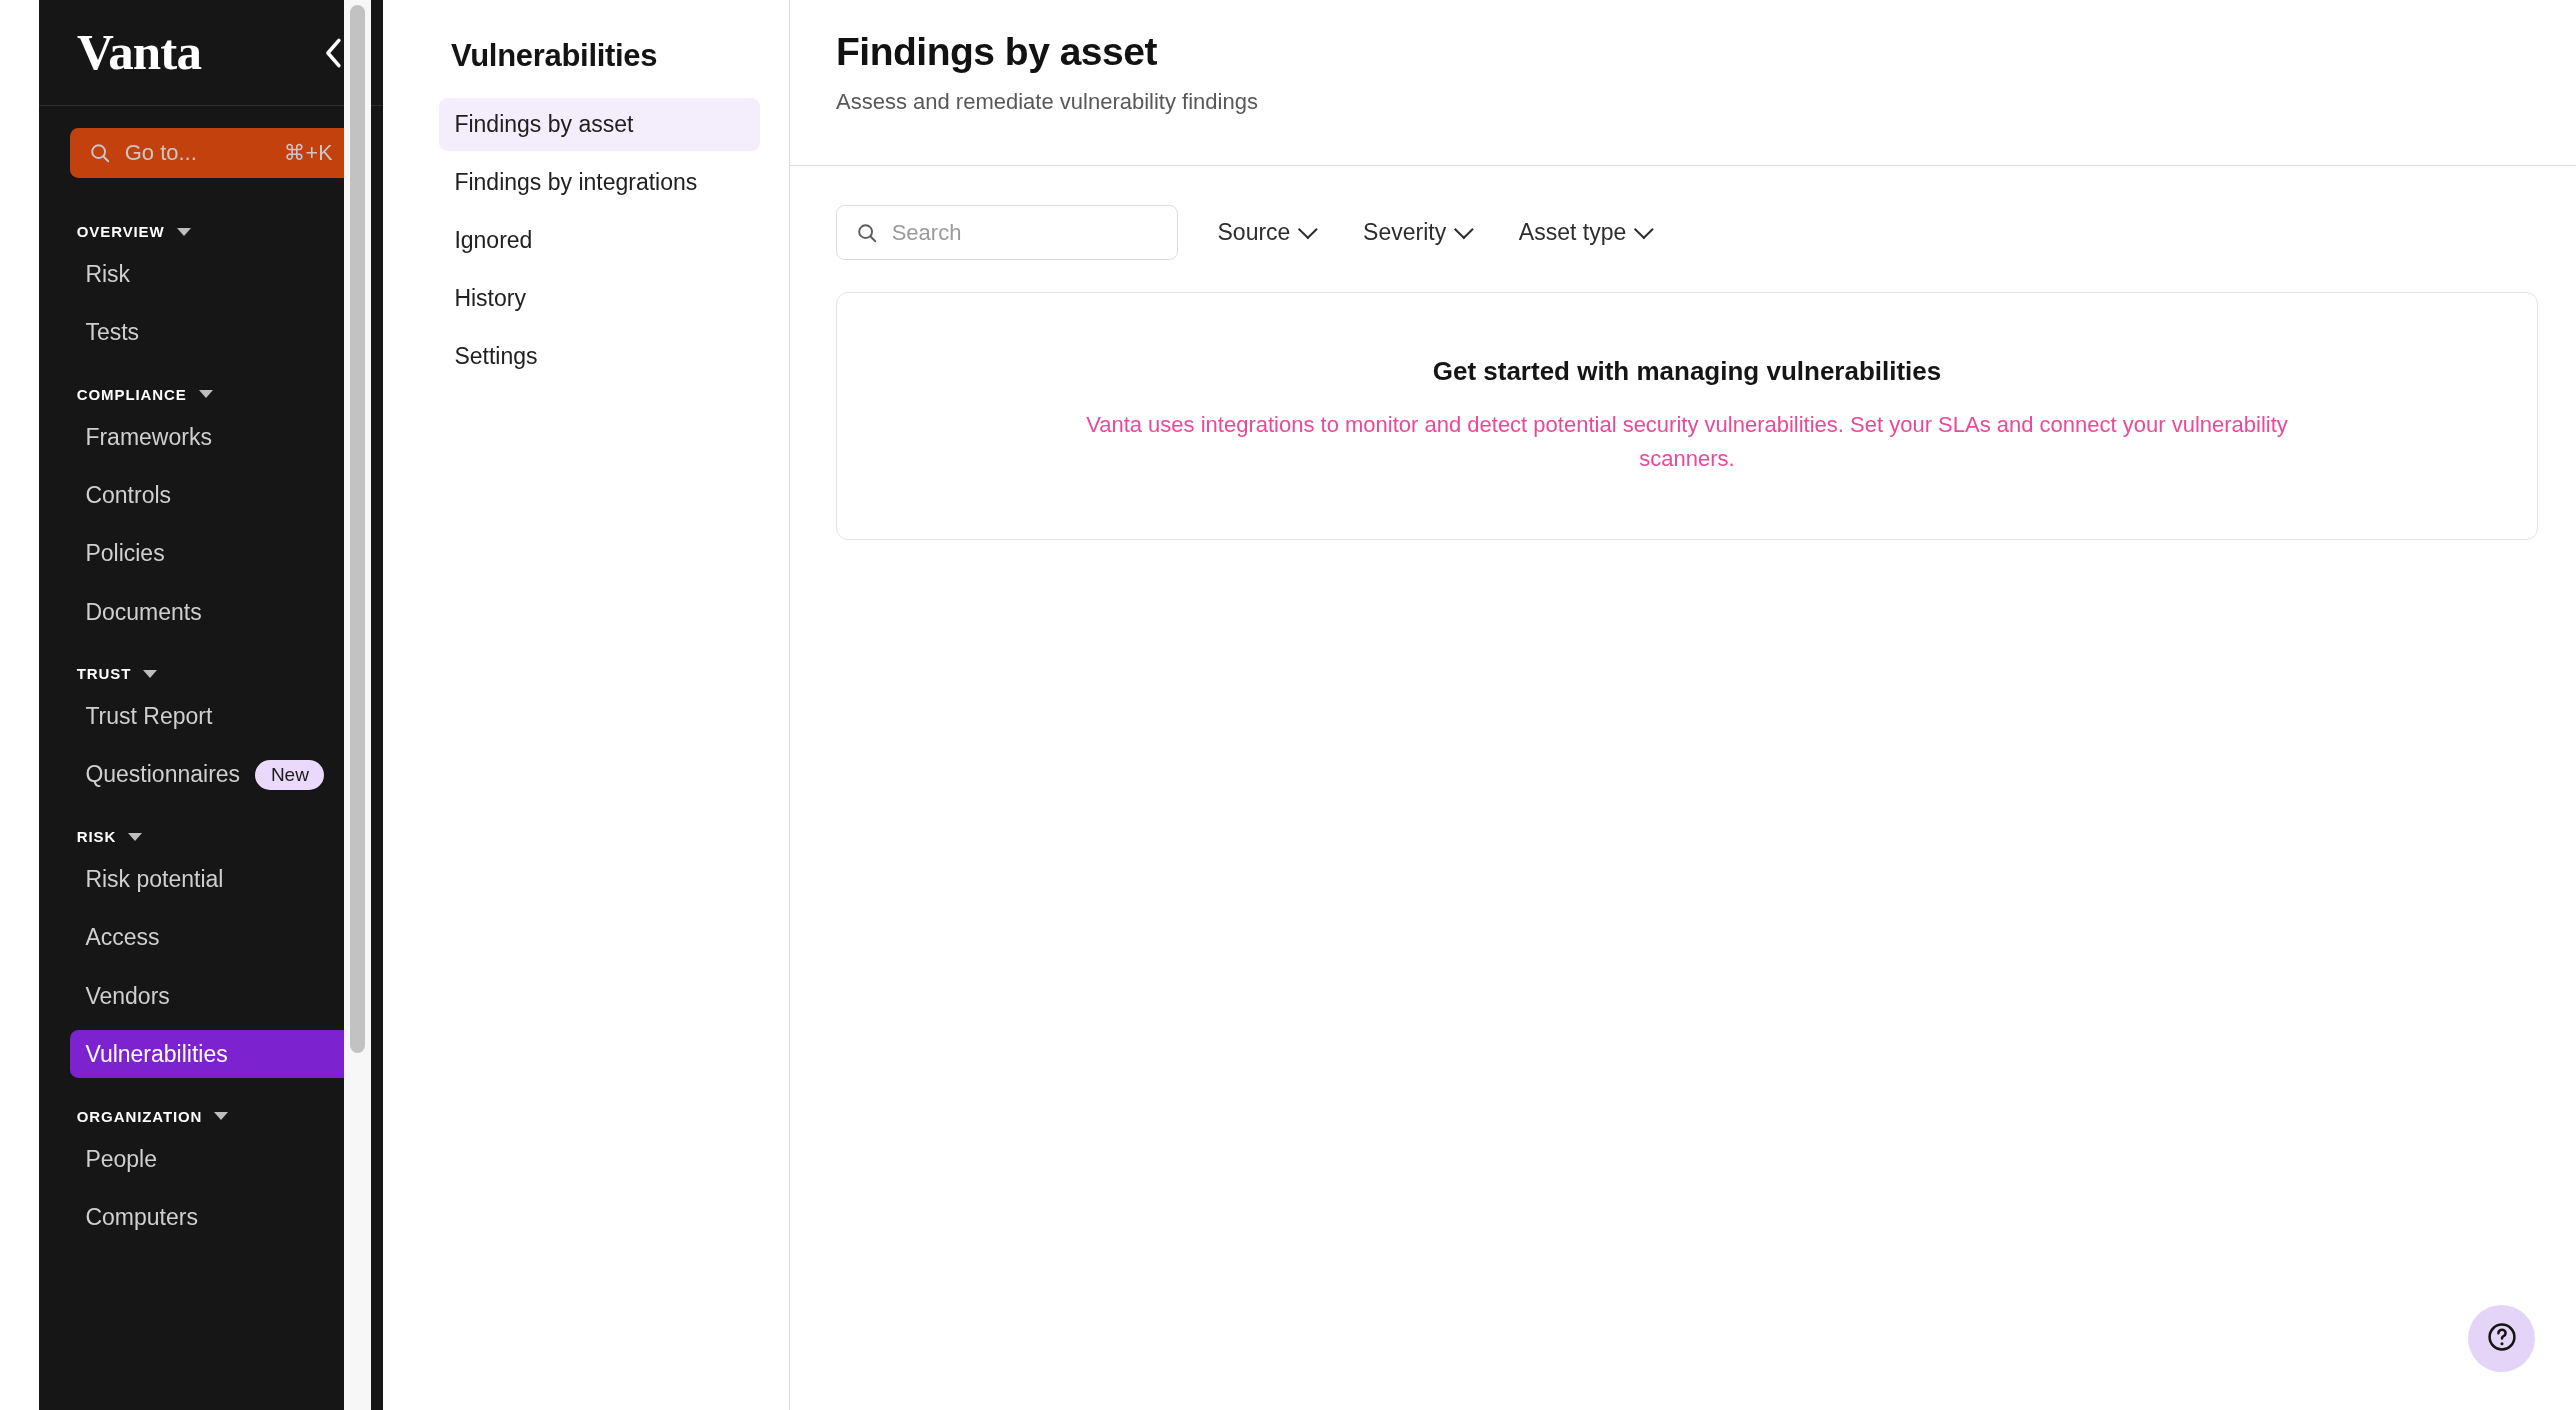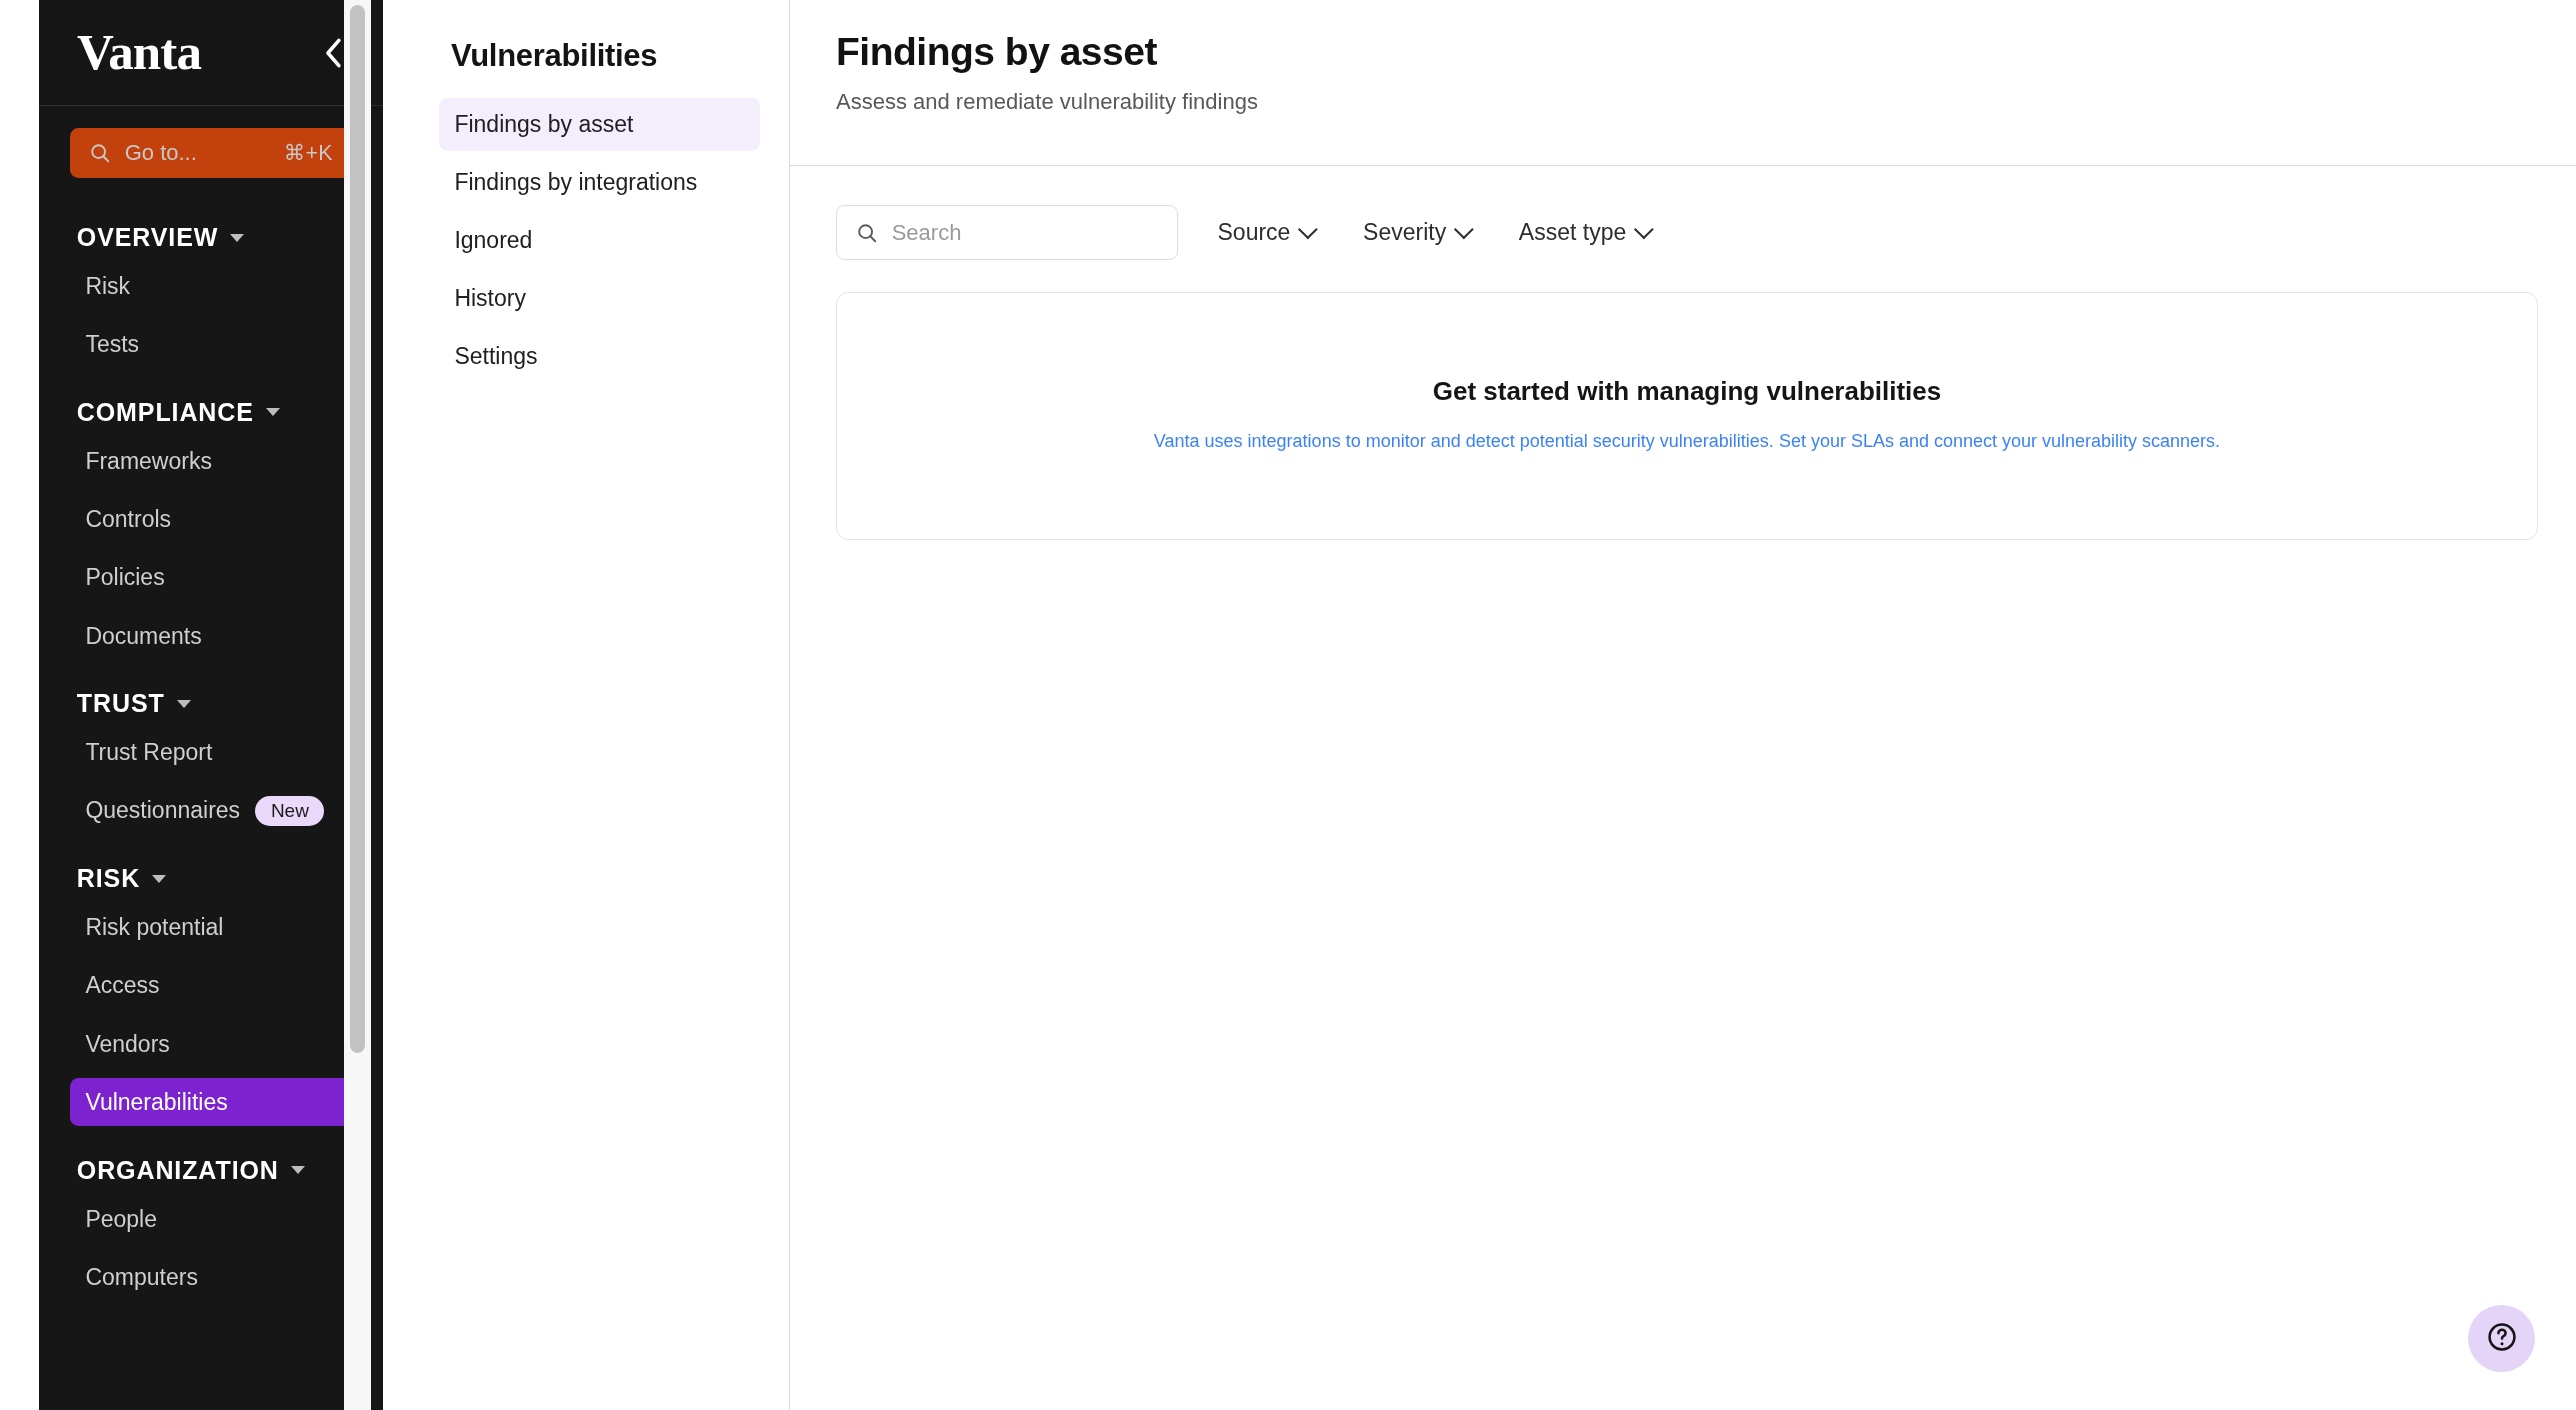--- a/index.html
+++ b/index.html
@@ -88,21 +88,21 @@
 
   .nav-group-header {
     display: flex;
     align-items: center;
     gap: 12px;
     padding: 19px 6.8px 10.3px 6.8px;
     cursor: pointer;
   }
   .nav-group-header .g-label {
     color: #ffffff;
-    font-size: 25px;
+    font-size: 15px;
     font-weight: 700;
     letter-spacing: 0.9px;
   }
   .caret {
     width: 0; height: 0;
     border-left: 7.7px solid transparent;
     border-right: 7.7px solid transparent;
     border-top: 8.5px solid #bdbdbd;
   }
 
@@ -272,22 +272,22 @@
     text-align: center;
     padding: 0 103px;
   }
   .empty-title {
     font-size: 26px;
     font-weight: 700;
     color: #151515;
     margin-bottom: 20.5px;
   }
   .empty-body {
-    font-size: 18px;
-    color: #3b82f6;
+    font-size: 22px;
+    color: #ec4899;
     line-height: 1.55;
     max-width: 1282px;
   }
 
   
   .help-fab {
     position: absolute;
     right: 41px;
     bottom: 38px;
     width: 67px;

